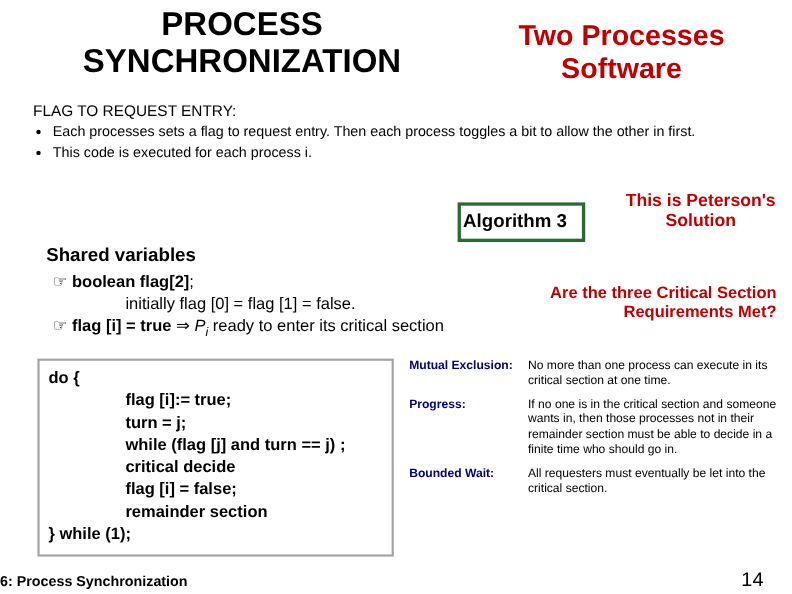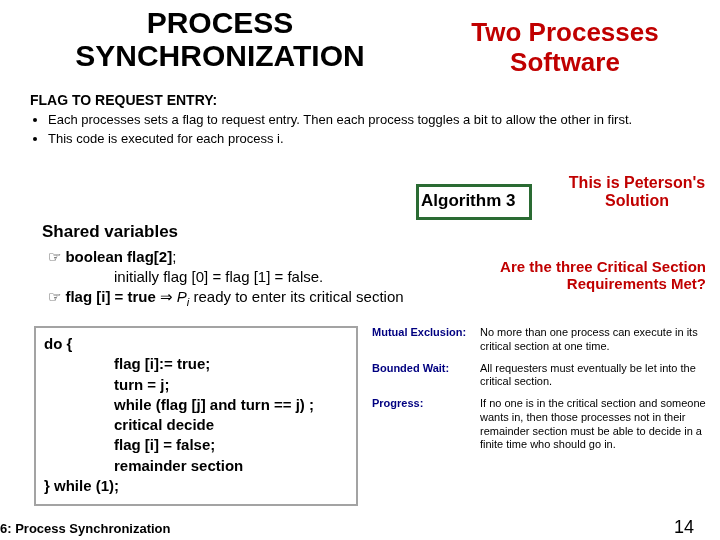--- a/index.html
+++ b/index.html
@@ -31,21 +31,21 @@
     font-weight: bold;
     color: #c00000;
     line-height: 1.15;
     text-align: center;
   }
   .section-heading {
     position: absolute;
     left: 30px;
     top: 92px;
     font-size: 14px;
-    font-weight: bold;
+    font-weight: normal;
   }
   .bullets {
     position: absolute;
     left: 30px;
     top: 112px;
     right: 30px;
     font-size: 13px;
     line-height: 1.3;
   }
   .bullets li { margin-left: 18px; margin-bottom: 2px; list-style: disc; }
@@ -175,23 +175,23 @@
   <div class="code-indent">remainder section</div>
   <div>} while (1);</div>
 </div>
 
 <div class="req-table">
   <div class="req-row">
     <div class="req-label">Mutual Exclusion:</div>
     <div class="req-text">No more than one process can execute in its critical section at one time.</div>
   </div>
   <div class="req-row">
+    <div class="req-label">Progress:</div>
+    <div class="req-text">If no one is in the critical section and someone wants in, then those processes not in their remainder section must be able to decide in a finite time who should go in.</div>
+  </div>
+  <div class="req-row">
     <div class="req-label">Bounded Wait:</div>
     <div class="req-text">All requesters must eventually be let into the critical section.</div>
-  </div>
-  <div class="req-row">
-    <div class="req-label">Progress:</div>
-    <div class="req-text">If no one is in the critical section and someone wants in, then those processes not in their remainder section must be able to decide in a finite time who should go in.</div>
   </div>
 </div>
 
 <div class="footer">6: Process Synchronization</div>
 <div class="page-num">14</div>
 
 </body></html>

